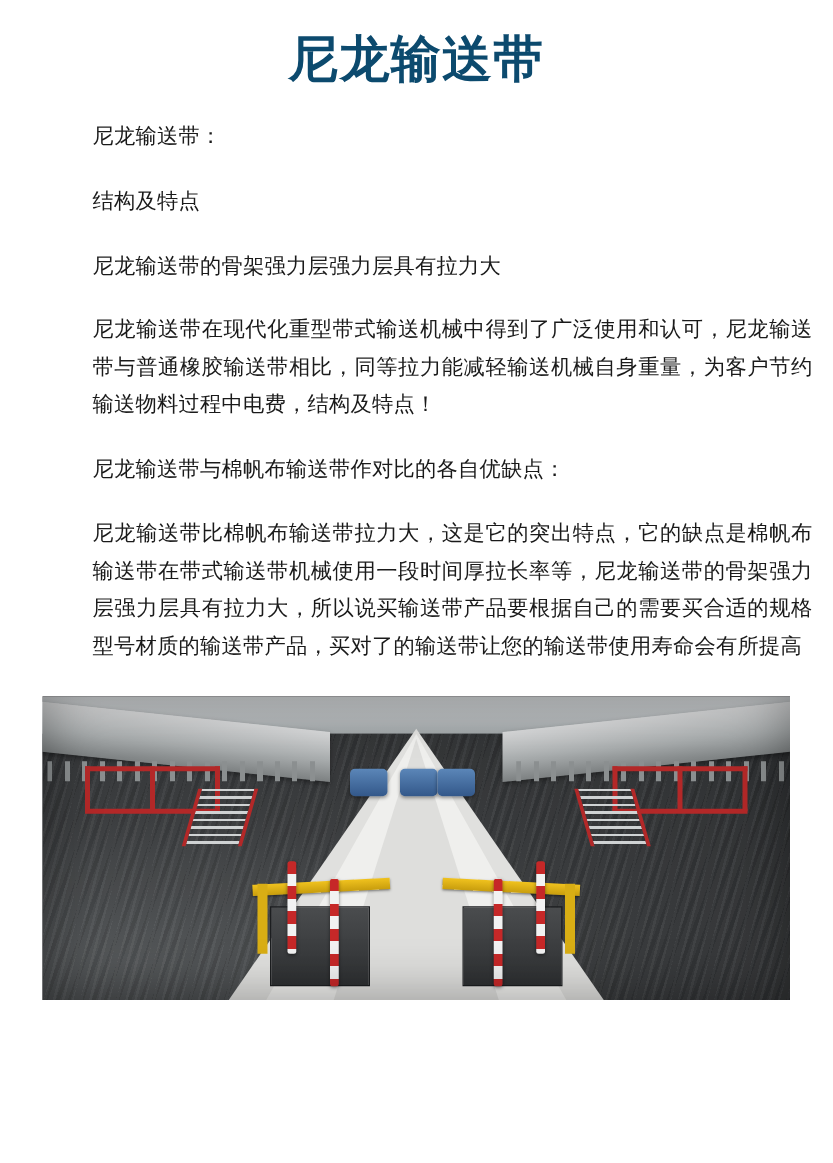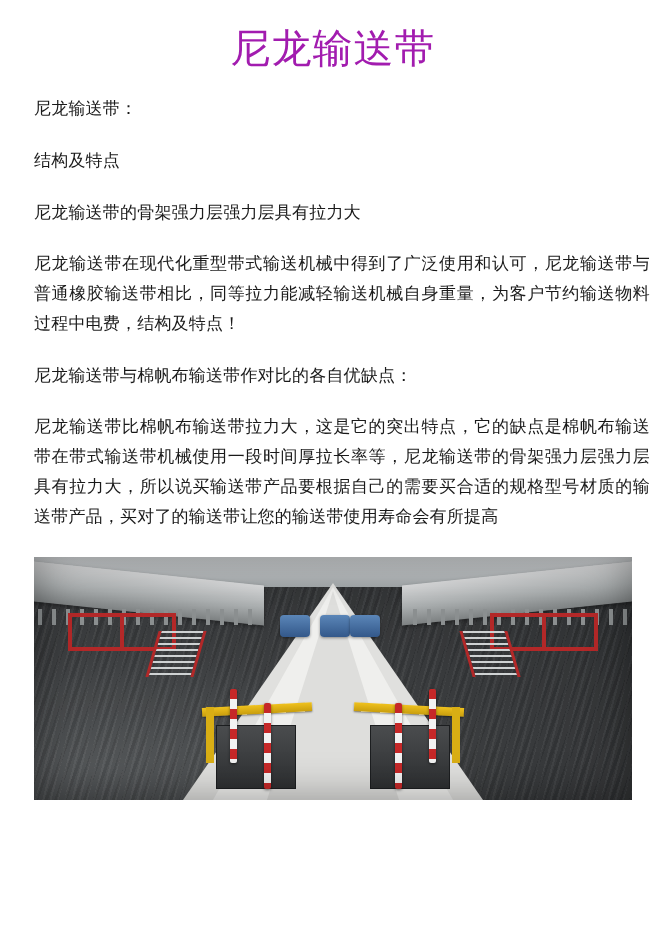--- a/index.html
+++ b/index.html
@@ -17,28 +17,29 @@
   .page {
     width: 666px;
     height: 930px;
     position: relative;
     background: #ffffff;
     box-sizing: border-box;
   }
   .title {
     text-align: center;
     font-size: 40px;
-    font-weight: normal;
+    font-weight: bold;
     line-height: 1.2;
     letter-spacing: 1px;
     margin: 24px 0 22px 0;
-    color: #a21caf;
+    color: #0c4a6e;
   }
   .body-copy {
     padding: 0 16px 0 34px;
+    margin-left: 40px;
   }
   .para {
     font-size: 17px;
     line-height: 1.75;
     color: #1a1a1a;
     margin: 0 0 22px 0;
     text-align: justify;
     letter-spacing: 0.2px;
   }
   .para:last-child {

